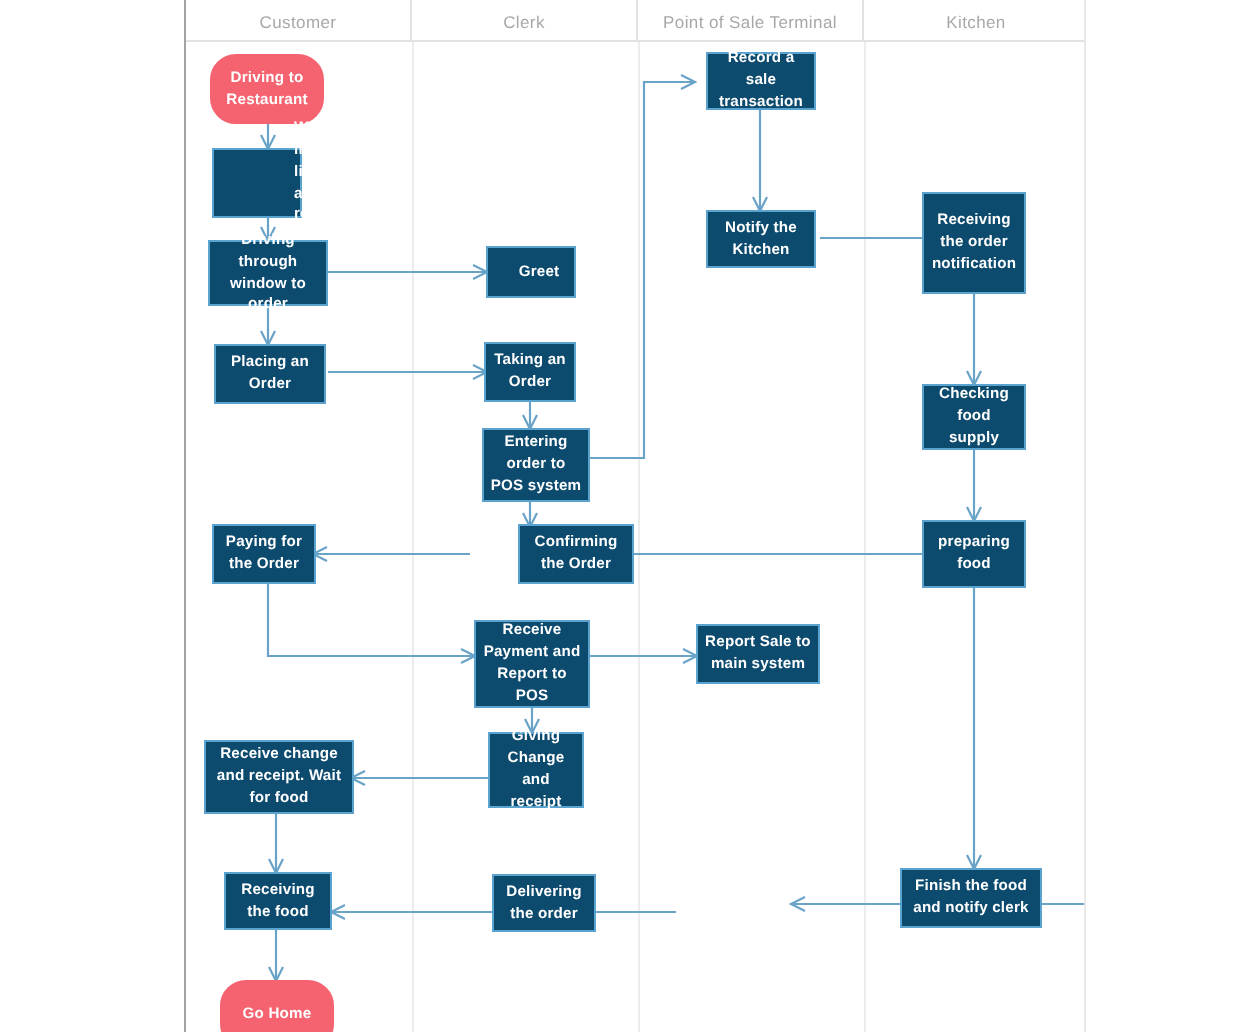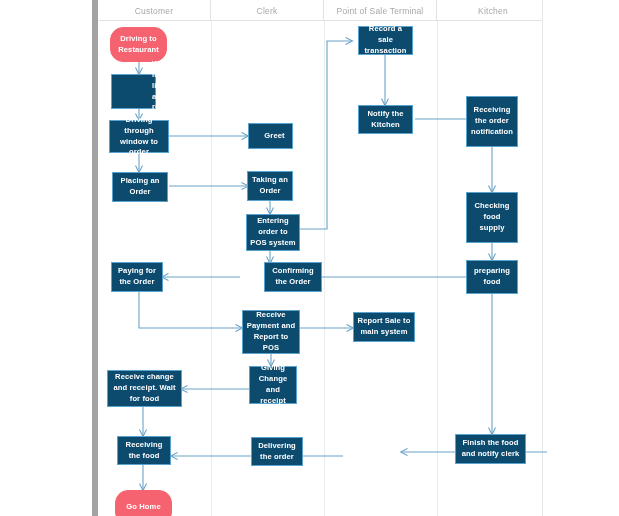--- a/index.html
+++ b/index.html
@@ -8,21 +8,21 @@
     background:#ffffff;
     font-family:"Liberation Sans", sans-serif;
     overflow:hidden;
     position:relative;
   }
   #canvas{
     position:absolute;
     left:92px; top:0px;
     width:451px; height:516px;
     background:#ffffff;
-    border-left:6px solid #a3a3a3;
+    border-left:1px solid #a3a3a3;
     border-right:1px solid #e8e8e8;
     box-sizing:border-box;
   }
   .lane-header-row{
     position:absolute; left:0; top:0; width:100%; height:21px;
     border-bottom:1px solid #e2e2e2;
     box-sizing:border-box;
   }
   .lane-header{
     position:absolute; top:0; height:21px;
@@ -171,21 +171,21 @@
   <div class="node" style="left:260px;top:105px;width:55px;height:29px;">
       <span>Notify the Kitchen</span>
     </div>
   <div class="node" style="left:255px;top:312px;width:62px;height:30px;">
       <span>Report Sale to main system</span>
     </div>
 
   <div class="node" style="left:368px;top:96px;width:52px;height:51px;">
       <span>Receiving the order notification</span>
     </div>
-  <div class="node" style="left:368px;top:192px;width:52px;height:51px;">
+  <div class="node" style="left:368px;top:192px;width:52px;height:33px;">
       <span>Checking food supply</span>
     </div>
   <div class="node" style="left:368px;top:260px;width:52px;height:34px;">
       <span>preparing food</span>
     </div>
   <div class="node" style="left:357px;top:434px;width:71px;height:30px;">
       <span>Finish the food and notify clerk</span>
     </div>
 
 </div>

